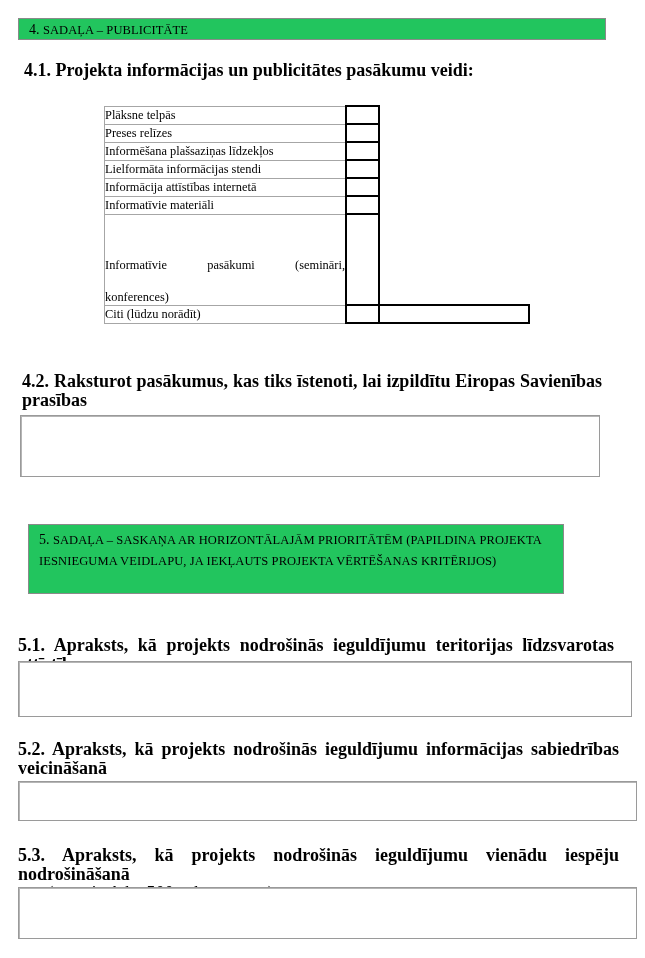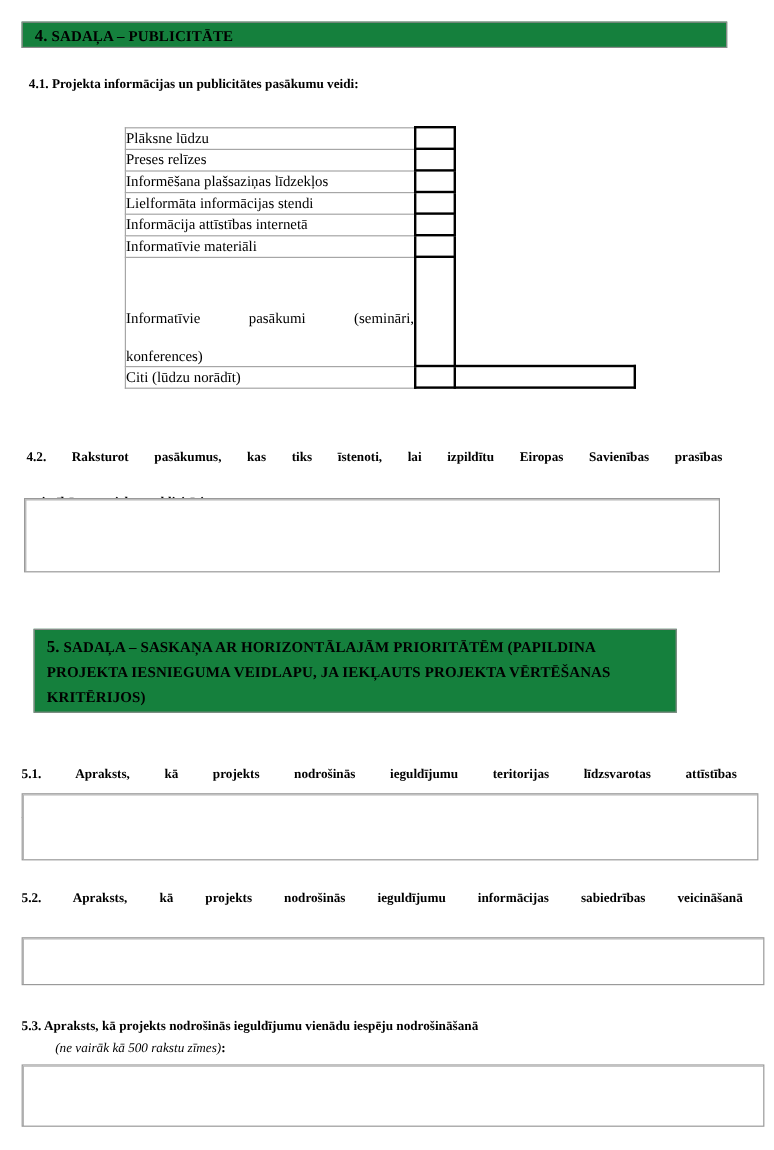--- a/index.html
+++ b/index.html
@@ -19,25 +19,25 @@
   .page {
     position: relative;
     width: 645px;
     height: 958px;
     background: #ffffff;
   }
 
   
   .section-bar {
     position: absolute;
-    background: #15803d;
+    background: #22c55e;
     border: 1px solid #8a8a8a;
     box-sizing: border-box;
     padding: 3px 8px 4px 10px;
-    font-weight: bold;
+    font-weight: normal;
     letter-spacing: 0.1px;
   }
   #section4-bar {
     left: 18px;
     top: 18px;
     width: 588px;
     height: 22px;
     font-size: 12.5px;
     line-height: 16px;
   }
@@ -54,21 +54,21 @@
     font-size: 14px;
   }
   .smallcaps {
     font-variant: small-caps;
   }
 
   
   .q-head {
     position: absolute;
     font-weight: bold;
-    font-size: 11px;
+    font-size: 18px;
     line-height: 19px;
     text-align: justify;
     text-justify: inter-word;
   }
   .q-head .note {
     font-weight: normal;
     font-style: italic;
     margin-left: 28px;
   }
 
@@ -157,21 +157,21 @@
   </div>
 
   <div class="q-head" id="q41">
     <span>4.1.</span>
     <span>Projekta informācijas un publicitātes pasākumu veidi:</span>
   </div>
 
   <table id="pub-table">
     <tbody>
       <tr>
-        <td class="label-cell">Plāksne lūdzu</td>
+        <td class="label-cell">Plāksne telpās</td>
         <td class="check-cell"></td>
       </tr>
       <tr>
         <td class="label-cell">Preses relīzes</td>
         <td class="check-cell"></td>
       </tr>
       <tr>
         <td class="label-cell">Informēšana plašsaziņas līdzekļos</td>
         <td class="check-cell"></td>
       </tr>

